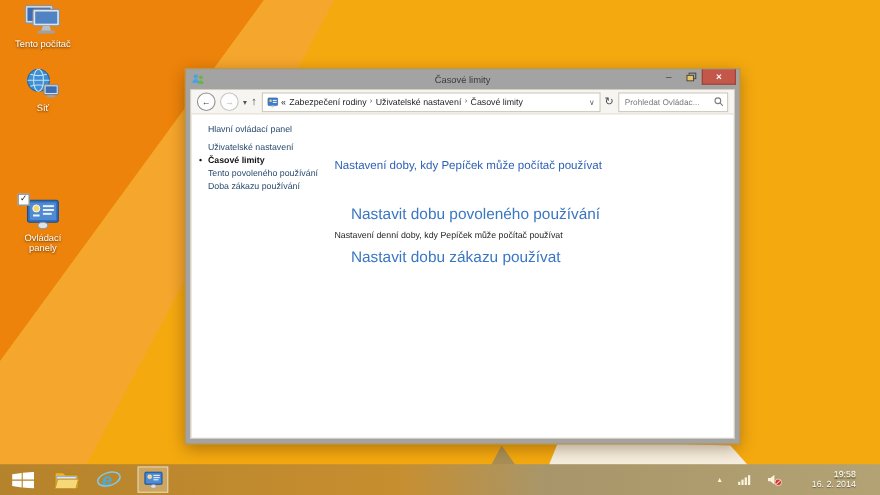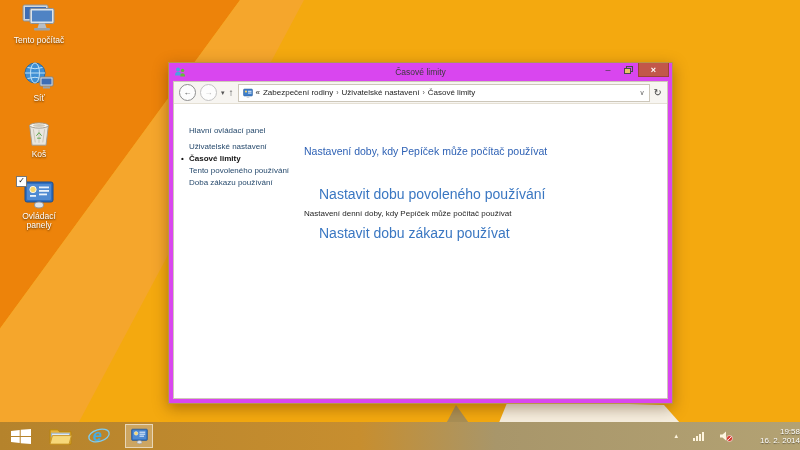--- a/index.html
+++ b/index.html
@@ -15,21 +15,21 @@
   
   .dicon{position:absolute;left:12px;width:54px;text-align:center;cursor:default;}
   .dicon .glyph{height:30px;display:flex;align-items:flex-end;justify-content:center;position:relative;}
   .dicon .lbl{margin-top:2px;font-size:8.5px;line-height:9px;color:#fff;
     text-shadow:0 1px 2px rgba(0,0,0,.65);}
   .dcheck{position:absolute;left:4px;top:-4px;width:9px;height:9px;background:#fff;
     border:1px solid #777;font-size:8px;line-height:8px;color:#111;}
 
   
   .window{position:absolute;left:168px;top:62px;width:505px;height:342px;
-    background:#d946ef;border:1px solid #b8954a;box-sizing:border-box;
+    background:#a3a3a3;border:1px solid #b8954a;box-sizing:border-box;
     box-shadow:0 4px 14px rgba(70,35,0,.4);}
   .titlebar{position:relative;height:18px;display:flex;align-items:center;padding:0 5px;}
   .title{position:absolute;left:0;right:0;text-align:center;font-size:8.5px;color:#3a3a3a;}
   .win-controls{position:absolute;top:0;right:3px;height:14px;display:flex;z-index:3;}
   .wc{width:20px;display:flex;align-items:center;justify-content:center;
     font-size:9px;color:#3c3c3c;cursor:default;}
   .wc-close{width:29px;background:#c2574a;border:1px solid #9d4237;border-top:none;
     color:#fff;font-size:9px;font-weight:bold;}
   .restore-glyph{position:relative;width:9px;height:8px;}
   .restore-glyph::before{content:"";position:absolute;right:0;top:0;width:5px;height:4px;border:1px solid #4a4a4a;}
@@ -50,39 +50,39 @@
   .bc-sep{color:#555;font-size:7px;}
   .bc-caret{margin-left:auto;color:#666;font-size:7px;}
   .refreshbtn{font-size:10px;color:#444;flex:0 0 auto;}
   .searchbox{width:92px;height:16px;background:#fff;border:1px solid #cdc7ba;
     display:flex;align-items:center;padding:0 3px;flex:0 0 auto;}
   .searchbox input{flex:1;min-width:0;border:none;outline:none;background:transparent;
     font-size:7.5px;color:#444;font-family:inherit;}
   .searchbox input::placeholder{color:#7a7a7a;}
 
   .content{position:relative;height:calc(100% - 22px);}
-  .sidebar{position:absolute;left:15px;top:21px;font-size:8px;line-height:12px;color:#274a6d;}
+  .sidebar{position:absolute;left:15px;top:8px;font-size:8px;line-height:12px;color:#274a6d;}
   .sb-item{cursor:default;white-space:nowrap;}
   .sb-gap{margin-bottom:4px;}
   .sb-active{font-weight:bold;color:#141414;position:relative;}
   .sb-bullet{position:absolute;left:-8px;color:#141414;}
   .main{position:absolute;left:130px;top:9px;right:8px;bottom:0;margin-top:32px;}
   .m-heading{font-size:10.5px;color:#2f62b5;}
   .m-desc{position:absolute;left:0;font-size:8px;color:#1e1e1e;white-space:nowrap;}
   .m-link{position:absolute;left:15px;font-size:14px;color:#3a77c2;white-space:nowrap;cursor:pointer;}
 
   
   .taskbar{position:absolute;left:0;bottom:0;width:800px;height:28px;
     background:linear-gradient(to right,#b5832c 0%,#c78e2f 45%,#a8966a 62%,#b3a273 100%);
     display:flex;align-items:center;}
   .tb-left{display:flex;align-items:center;gap:13px;padding-left:8px;}
   .tb-app{display:flex;align-items:center;justify-content:center;width:26px;height:26px;}
   .tb-app.active{width:28px;height:24px;background:rgba(255,255,255,.25);
     border:1px solid rgba(255,255,255,.55);box-sizing:border-box;}
-  .tray{margin-left:auto;display:flex;align-items:center;gap:15px;padding-right:0;}
+  .tray{margin-left:auto;display:flex;align-items:center;gap:15px;padding-right:22px;}
   .tray .chev{font-size:7px;color:#fdf4de;}
   .clock{width:52px;text-align:right;font-size:8px;line-height:9.5px;color:#fff;
     text-shadow:0 1px 1px rgba(0,0,0,.45);}
 </style>
 </head>
 <body>
 
 <div id="screen">
 
   <div class="wp wp-dark"></div>
@@ -113,32 +113,20 @@
         <path d="M5.5 5.5 Q13 8 20.5 5.5" stroke="#bfe0f5" fill="none"></path>
         <path d="M5.5 16.5 Q13 14 20.5 16.5" stroke="#bfe0f5" fill="none"></path>
         <rect x="18" y="15" width="13" height="9" rx="1" fill="#d7dde3" stroke="#7d868f"></rect>
         <rect x="19.5" y="16.5" width="10" height="6" fill="#3d6db5"></rect>
         <rect x="21" y="24.5" width="7" height="2" fill="#9aa3ab"></rect>
       </svg>
     </div>
     <div class="lbl">Síť</div>
   </div>
 
-  <div class="dicon" style="top:118px">
-    <div class="glyph">
-      <svg width="30" height="30" viewBox="0 0 30 32">
-        <path d="M5 8 L25 8 L22.5 29 L7.5 29 Z" fill="#e9e6df" stroke="#a09a8d"></path>
-        <path d="M9 12 L11 26 M15 12.5 L15 26.5 M21 12 L19 26" stroke="#c9c3b4" fill="none"></path>
-        <ellipse cx="15" cy="8" rx="10" ry="2.8" fill="#f6f4ef" stroke="#a09a8d"></ellipse>
-        <ellipse cx="15" cy="8" rx="6.5" ry="1.6" fill="#cfc9ba"></ellipse>
-        <path d="M12.2 19 l2.8 -3.4 l2.8 3.4 M13 21.5 h4" stroke="#55a244" fill="none"></path>
-      </svg>
-    </div>
-    <div class="lbl">Koš</div>
-  </div>
 
   <div class="dicon" style="top:180px">
     <div class="glyph">
       <svg width="34" height="30" viewBox="0 0 34 30">
         <rect x="3" y="2" width="28" height="20" rx="2" fill="#2f6fc0" stroke="#1d4d8c"></rect>
         <rect x="5" y="4" width="24" height="16" rx="1" fill="#4f8ad2"></rect>
         <circle cx="11" cy="9.5" r="3.2" fill="#f5d76e" stroke="#fff" stroke-width="0.8"></circle>
         <rect x="17" y="6.5" width="10" height="1.8" fill="#eaf2fb"></rect>
         <rect x="17" y="10" width="10" height="1.8" fill="#eaf2fb"></rect>
         <rect x="17" y="13.5" width="8" height="1.8" fill="#eaf2fb"></rect>
@@ -188,20 +176,29 @@
           </span>
           <span>«</span>
           <span class="crumb">Zabezpečení rodiny</span>
           <span class="bc-sep">›</span>
           <span class="crumb">Uživatelské nastavení</span>
           <span class="bc-sep">›</span>
           <span class="crumb">Časové limity</span>
           <span class="bc-caret">∨</span>
         </div>
         <div class="refreshbtn">↻</div>
+        <div class="searchbox">
+          <input placeholder="Prohledat Ovládac..." style="">
+          <span style="display:flex">
+            <svg width="9" height="9" viewBox="0 0 9 9">
+              <circle cx="3.6" cy="3.6" r="2.6" fill="none" stroke="#7c7c7c"></circle>
+              <line x1="5.6" y1="5.6" x2="8.2" y2="8.2" stroke="#7c7c7c"></line>
+            </svg>
+          </span>
+        </div>
       </div>
 
       <div class="content">
         <div class="sidebar">
           <div class="sb-item sb-gap">Hlavní ovládací panel</div>
           <div class="sb-item">Uživatelské nastavení</div>
           <div class="sb-item sb-active">
             <span class="sb-bullet">•</span><span>Časové limity</span>
           </div>
           <div class="sb-item">Tento povoleného používání</div>

